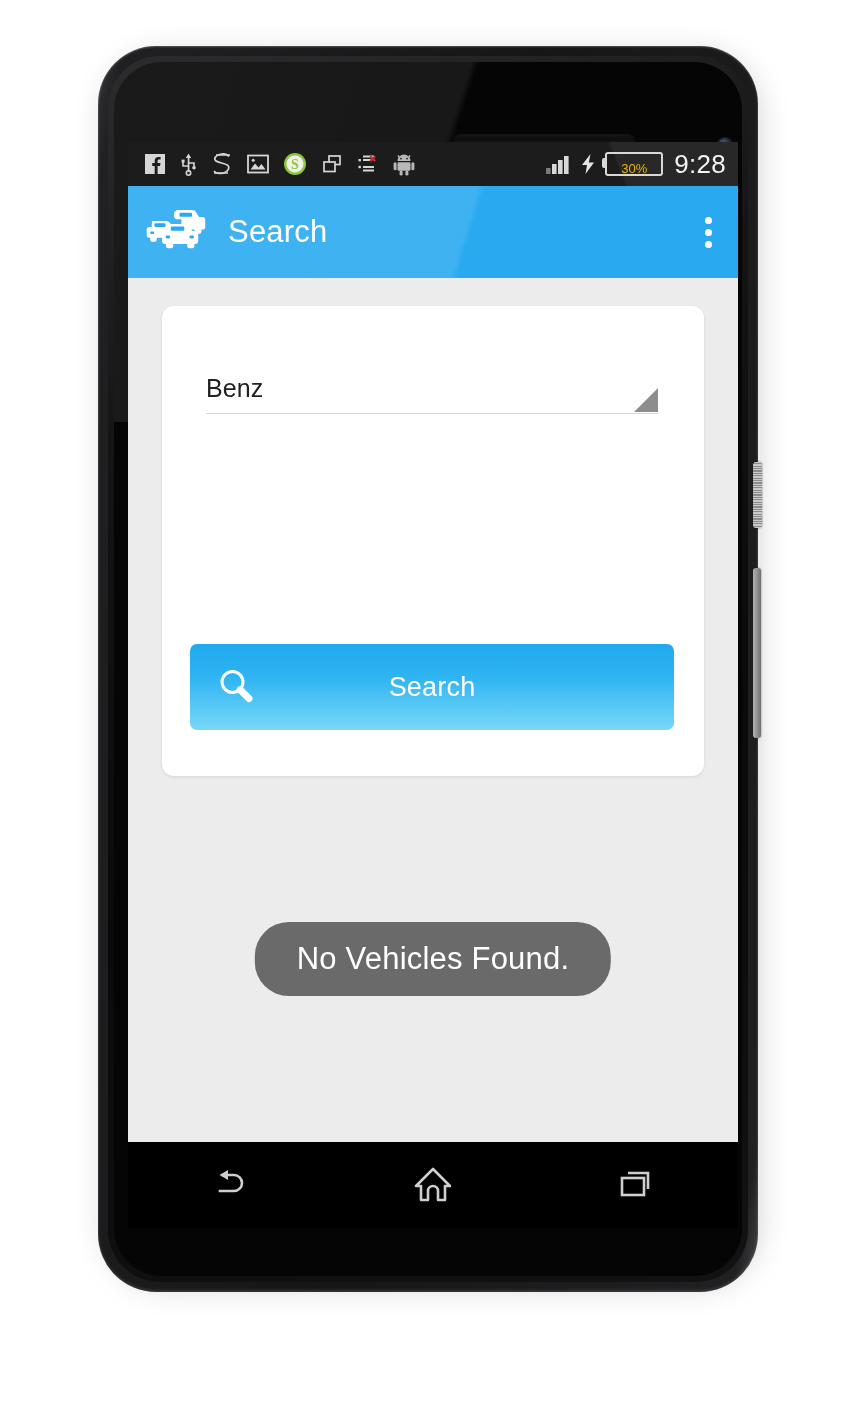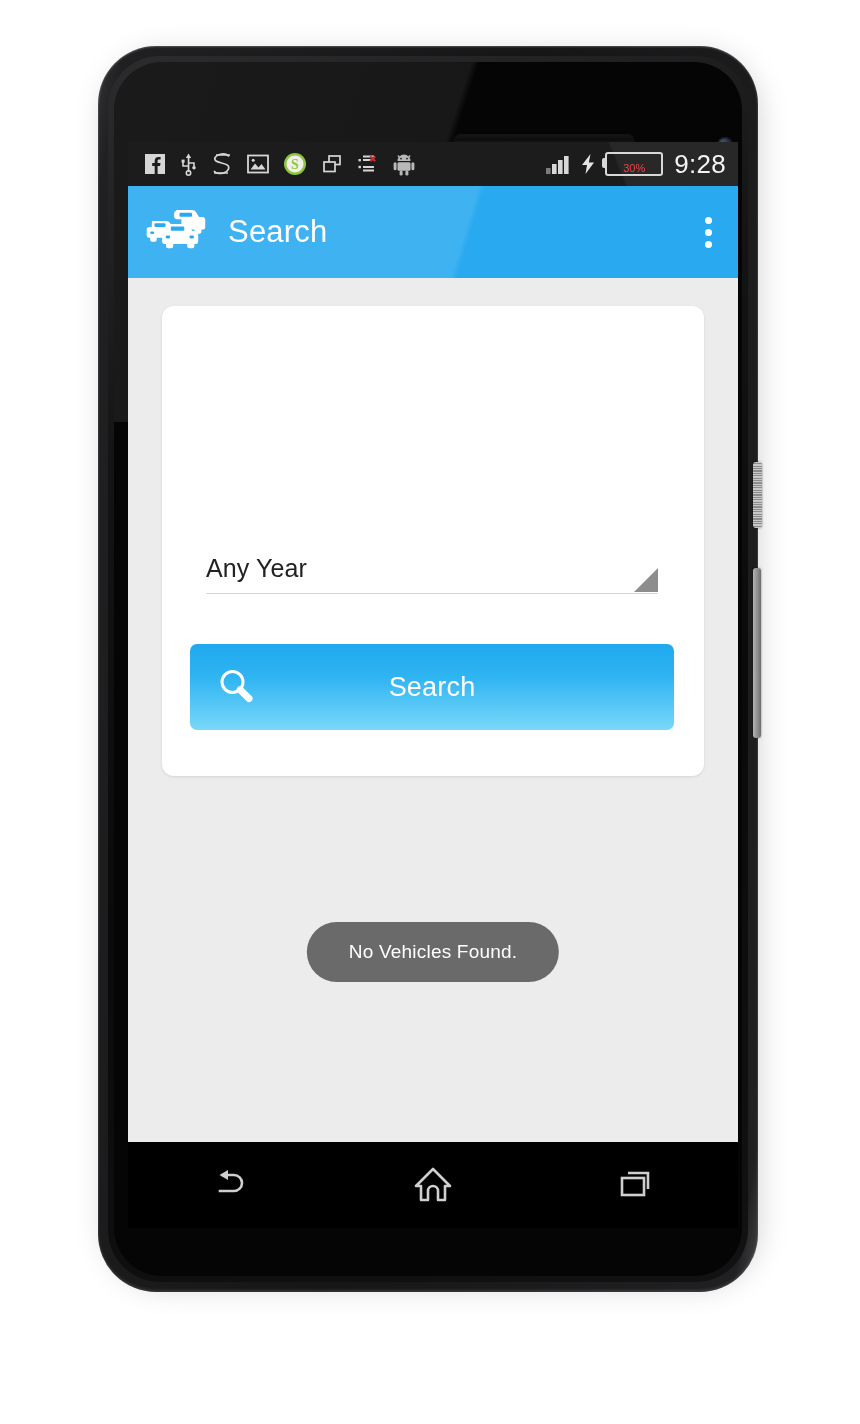--- a/index.html
+++ b/index.html
@@ -173,21 +173,21 @@
     position: relative;
     padding: 0 3px;
   }
   .batt:before{
     content:"";
     position:absolute; left:-5px; top:4px;
     width:4px; height:10px;
     background:#d8d8d8;
     border-radius:2px 0 0 2px;
   }
-  .batt span { color:#ef4444; font-size:11px; line-height:1;margin-top:8px; }
+  .batt span { color:#eab308; font-size:13px; line-height:1;margin-top:8px; }
 
   
   .appbar {
     position: relative;
     height: 92px;
     background: #28a9f0;
     display: flex;
     align-items: center;
     padding: 0 20px 0 18px;
     box-sizing: border-box;
@@ -304,21 +304,21 @@
 
   .toast {
     position: absolute;
     left: 50%;
     transform: translateX(-50%);
     top: 644px;
     background: #6a6a6a;
     color: #ffffff;
     border-radius: 34px;
     padding: 19px 42px;
-    font-size: 19px;
+    font-size: 31px;
     letter-spacing: 0.2px;
     white-space: nowrap;
   }
 
   
   .navbar {
     position: absolute;
     left: 128px;
     top: 1142px;
     width: 610px;
@@ -484,26 +484,26 @@
         <i></i>
         <i></i>
         <i></i>
       </span>
     </div>
 
     <div class="content">
 
       <div class="card">
 
-
-
-        <div class="spinner" id="spinner-year">
-          <span class="value">Any Year</span>
+        <div class="spinner" id="spinner-make">
+          <span class="value">Benz</span>
           <span class="tri"></span>
         </div>
+
+
 
         <button class="search-btn">
           <span class="mag">
             <svg width="40" height="40" viewBox="0 0 40 40">
               <circle cx="16.5" cy="16.5" r="10.5" fill="none" stroke="#ffffff" stroke-width="3"></circle>
               <path d="M24.2 24.2 L33 33" stroke="#ffffff" stroke-width="7" stroke-linecap="round"></path>
             </svg>
           </span>
           <span class="label">Search</span>
         </button>

